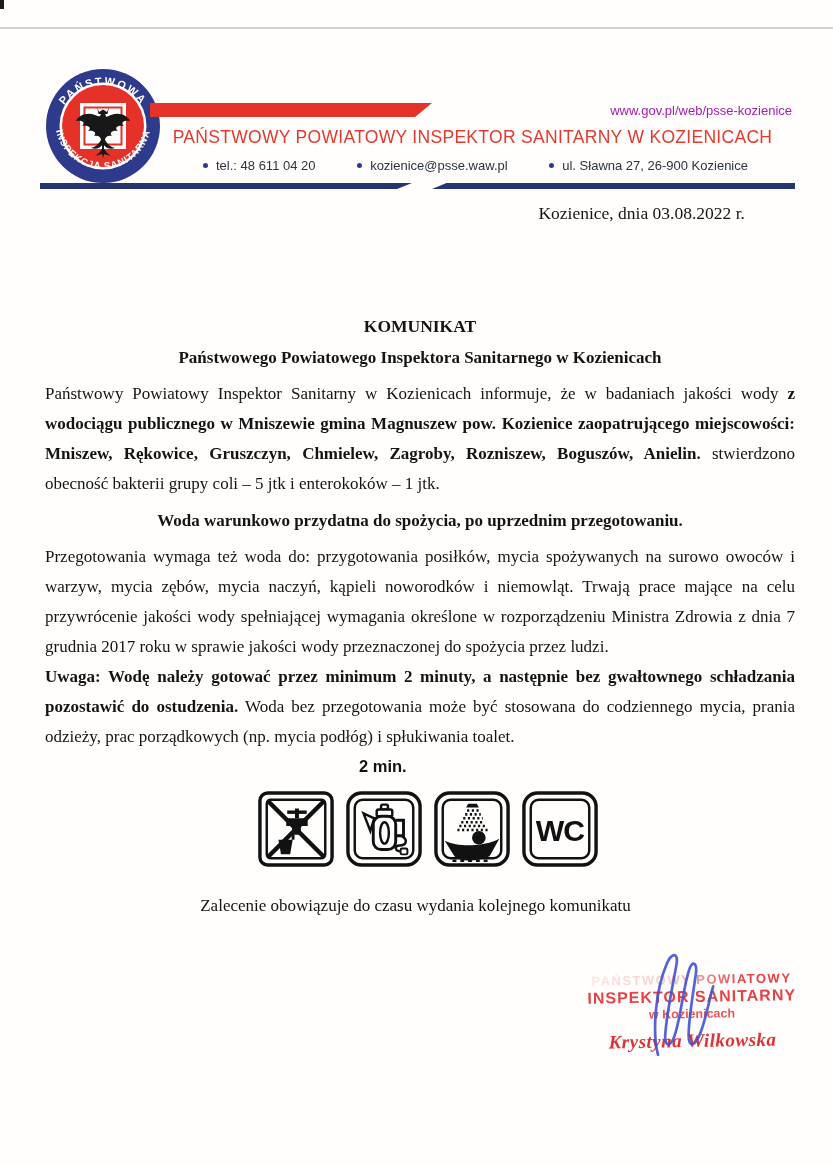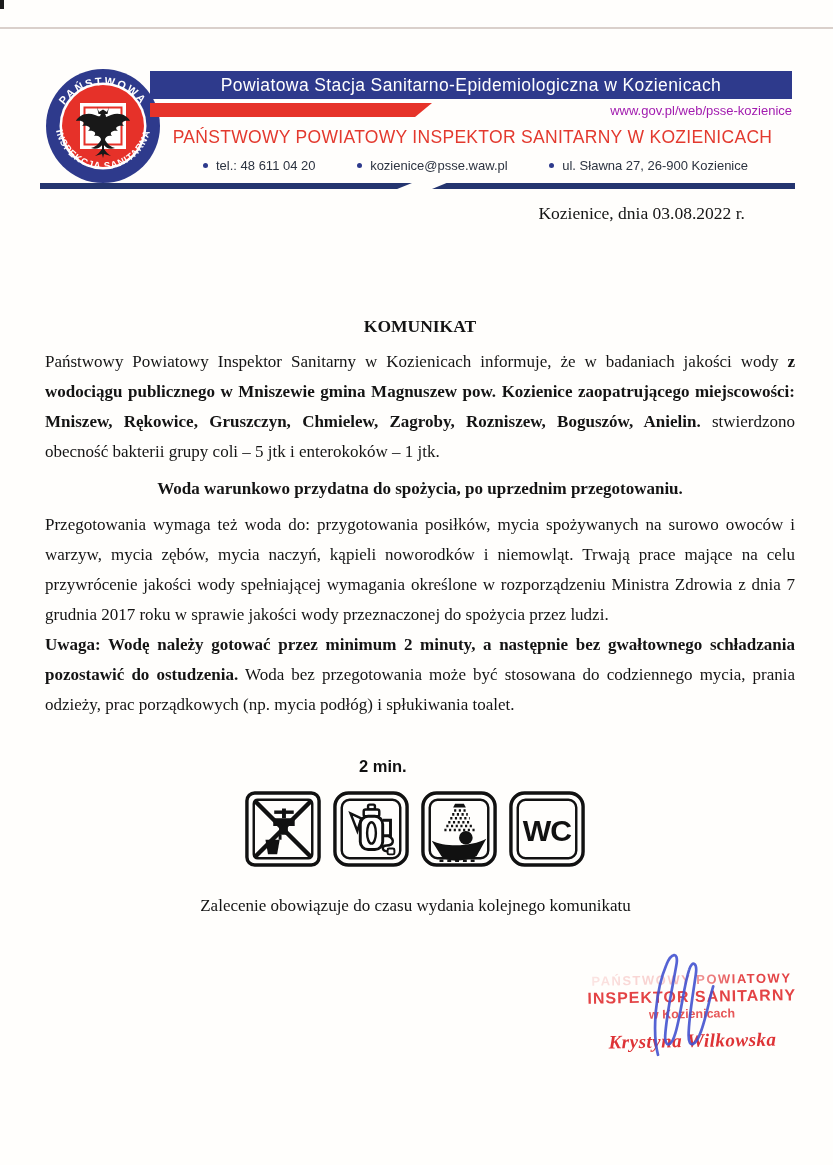--- a/index.html
+++ b/index.html
@@ -54,21 +54,21 @@
   .statement{margin:7px 0 0 0;text-align:center;font-weight:bold;}
   .para3{margin:0;}
   b{font-weight:bold;}
 
   
   .picto-block{position:absolute;left:241px;top:757px;width:345px;}
   .picto-label{
     position:absolute;left:103px;top:0;
     font-family:"Liberation Sans",sans-serif;font-weight:bold;font-size:16.5px;color:#111;margin-left:15px;
   }
-  .picto-row{position:absolute;left:3px;top:33px;display:flex;gap:10px;}
+  .picto-row{position:absolute;left:16px;top:33px;display:flex;gap:10px;}
   .picto-row svg{display:block;}
 
   
   .footer-note{position:absolute;left:0;top:896px;width:831px;text-align:center;font-size:17px;}
   .stamp{
     position:absolute;left:573px;top:972px;width:238px;text-align:center;
     font-family:"Liberation Sans",sans-serif;color:#e23a3c;transform:rotate(-1deg);
   }
   .stamp-l1{
     font-size:13px;font-weight:bold;letter-spacing:1.5px;white-space:nowrap;
@@ -107,23 +107,20 @@
     <text font-family="Liberation Sans, sans-serif" font-size="9.5" font-weight="bold" fill="#ffffff" letter-spacing="1">
       <textPath href="#arcBot" startOffset="50%" text-anchor="middle">INSPEKCJA SANITARNA</textPath>
     </text>
     <g fill="#181818" transform="translate(60,61)">
       <polygon points="-6,-20 -4,-15 0,-17.5 4,-15 6,-20 4.5,-13 -4.5,-13"></polygon>
       <path d="M0 -14 C-2 -14 -3 -12 -3 -10 L-8 -12 C-16 -15 -24 -12 -27 -6 C-20 -7 -17 -4 -21 -1 C-14 -2 -11 1 -15 4 C-9 3 -6 6 -9 9 C-5 8 -2 10 -2 13 C-4 17 -8 20 -12 21 C-7 23 -3 21 -1 18 L-1 22 C-3 25 -5 27 -8 29 L-1 27 L0 31 L1 27 L8 29 C5 27 3 25 1 22 L1 18 C3 21 7 23 12 21 C8 20 4 17 2 13 C2 10 5 8 9 9 C6 6 9 3 15 4 C11 1 14 -2 21 -1 C17 -4 20 -7 27 -6 C24 -12 16 -15 8 -12 L3 -10 C3 -12 2 -14 0 -14 Z"></path>
       <path d="M-3 -11 l-4 1.5 l4 1.5 z"></path>
     </g>
   </svg>
 
-  <div class="banner">
-    <span>Powiatowa Stacja Sanitarno-Epidemiologiczna w Kozienicach</span>
-  </div>
   <div class="red-stripe"></div>
   <div class="website">www.gov.pl/web/psse-kozienice</div>
   <div class="inspector-line">PAŃSTWOWY POWIATOWY INSPEKTOR SANITARNY W KOZIENICACH</div>
 
   <div class="contacts">
     <span class="contact-item">
       <span class="bullet"></span>
       <span>tel.: 48 611 04 20</span>
     </span>
     <span class="contact-item">
@@ -135,20 +132,21 @@
       <span>ul. Sławna 27, 26-900 Kozienice</span>
     </span>
   </div>
   <div class="divider-left"></div>
   <div class="divider-right"></div>
 
   <div class="date-line">Kozienice, dnia 03.08.2022 r.</div>
 
   <div class="body-text">
     <p class="doc-title">KOMUNIKAT</p>
+    <p class="doc-subtitle">Państwowego Powiatowego Inspektora Sanitarnego w Kozienicach</p>
     <p class="para"><span>Państwowy Powiatowy Inspektor Sanitarny w Kozienicach informuje, że w badaniach jakości wody</span><b> z wodociągu publicznego w Mniszewie gmina Magnuszew pow. Kozienice zaopatrującego miejscowości: Mniszew, Rękowice, Gruszczyn, Chmielew, Zagroby, Rozniszew, Boguszów, Anielin.</b><span> stwierdzono obecność bakterii grupy coli – 5 jtk i enterokoków – 1 jtk.</span></p>
     <p class="statement">Woda warunkowo przydatna do spożycia, po uprzednim przegotowaniu.</p>
     <p class="para">Przegotowania wymaga też woda do: przygotowania posiłków, mycia spożywanych na surowo owoców i warzyw, mycia zębów, mycia naczyń, kąpieli noworodków i niemowląt. Trwają prace mające na celu przywrócenie jakości wody spełniającej wymagania określone w rozporządzeniu Ministra Zdrowia z dnia 7 grudnia 2017 roku w sprawie jakości wody przeznaczonej do spożycia przez ludzi.</p>
     <p class="para para3"><b>Uwaga: Wodę należy gotować przez minimum 2 minuty, a następnie bez gwałtownego schładzania pozostawić do ostudzenia.</b><span> Woda bez przegotowania może być stosowana do codziennego mycia, prania odzieży, prac porządkowych (np. mycia podłóg) i spłukiwania toalet.</span></p>
   </div>
 
   <div class="picto-block">
     <div class="picto-label">2 min.</div>
     <div class="picto-row">
 

